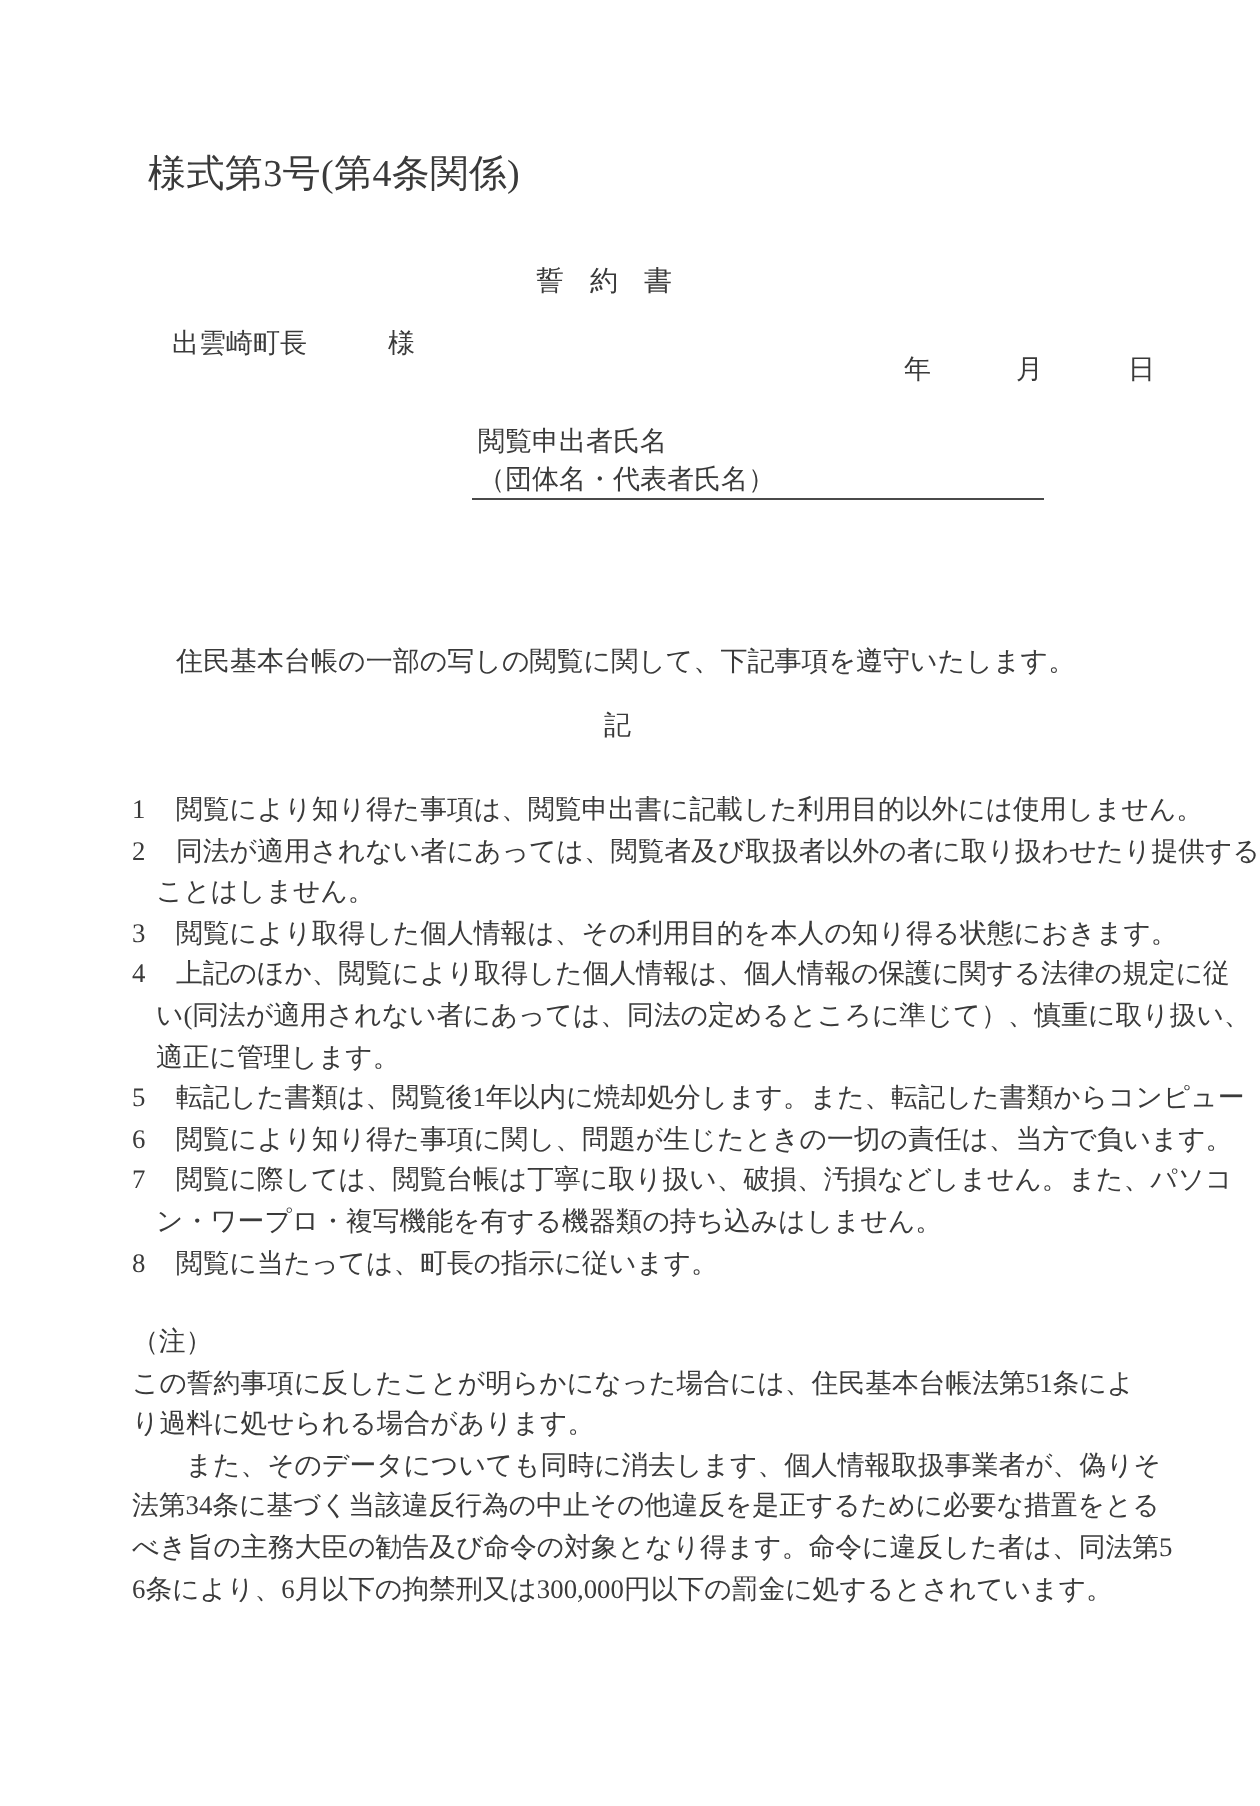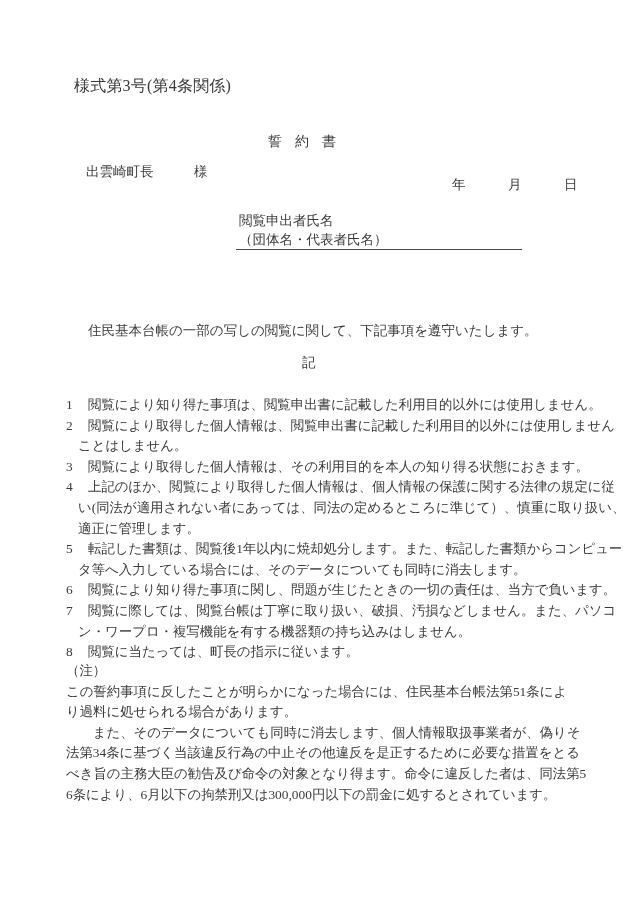--- a/index.html
+++ b/index.html
@@ -29,21 +29,21 @@
     position: absolute;
     white-space: pre;
     line-height: 1;
     color: #3a3a3a;
   }
 
   
   .form-no {
     left: 74px;
     top: 78px;
-    font-size: 16px;
+    font-size: 19px;
     letter-spacing: 0.2px;
   }
 
   
   .doc-title {
     left: 268px;
     top: 119px;
     font-size: 14px;
     letter-spacing: 13px;
     margin-top: 16px;
@@ -192,21 +192,21 @@
     <div class="clause">
       <span class="num">1</span>
       <span class="body">
         <span class="ln">閲覧により知り得た事項は、閲覧申出書に記載した利用目的以外には使用しません。</span>
       </span>
     </div>
 
     <div class="clause">
       <span class="num">2</span>
       <span class="body">
-        <span class="ln">閲覧により取得した個人情報は、閲覧申出書に記載した利用目的以外には使用しません</span>
+        <span class="ln">同法が適用されない者にあっては、閲覧者及び取扱者以外の者に取り扱わせたり提供する</span>
         <span class="ln cont">ことはしません。</span>
       </span>
     </div>
 
     <div class="clause">
       <span class="num">3</span>
       <span class="body">
         <span class="ln">閲覧により取得した個人情報は、その利用目的を本人の知り得る状態におきます。</span>
       </span>
     </div>
@@ -217,21 +217,20 @@
         <span class="ln">上記のほか、閲覧により取得した個人情報は、個人情報の保護に関する法律の規定に従</span>
         <span class="ln cont">い(同法が適用されない者にあっては、同法の定めるところに準じて）、慎重に取り扱い、</span>
         <span class="ln cont">適正に管理します。</span>
       </span>
     </div>
 
     <div class="clause">
       <span class="num">5</span>
       <span class="body">
         <span class="ln">転記した書類は、閲覧後1年以内に焼却処分します。また、転記した書類からコンピュー</span>
-        <span class="ln cont">タ等へ入力している場合には、そのデータについても同時に消去します。</span>
       </span>
     </div>
 
     <div class="clause">
       <span class="num">6</span>
       <span class="body">
         <span class="ln">閲覧により知り得た事項に関し、問題が生じたときの一切の責任は、当方で負います。</span>
       </span>
     </div>
 

